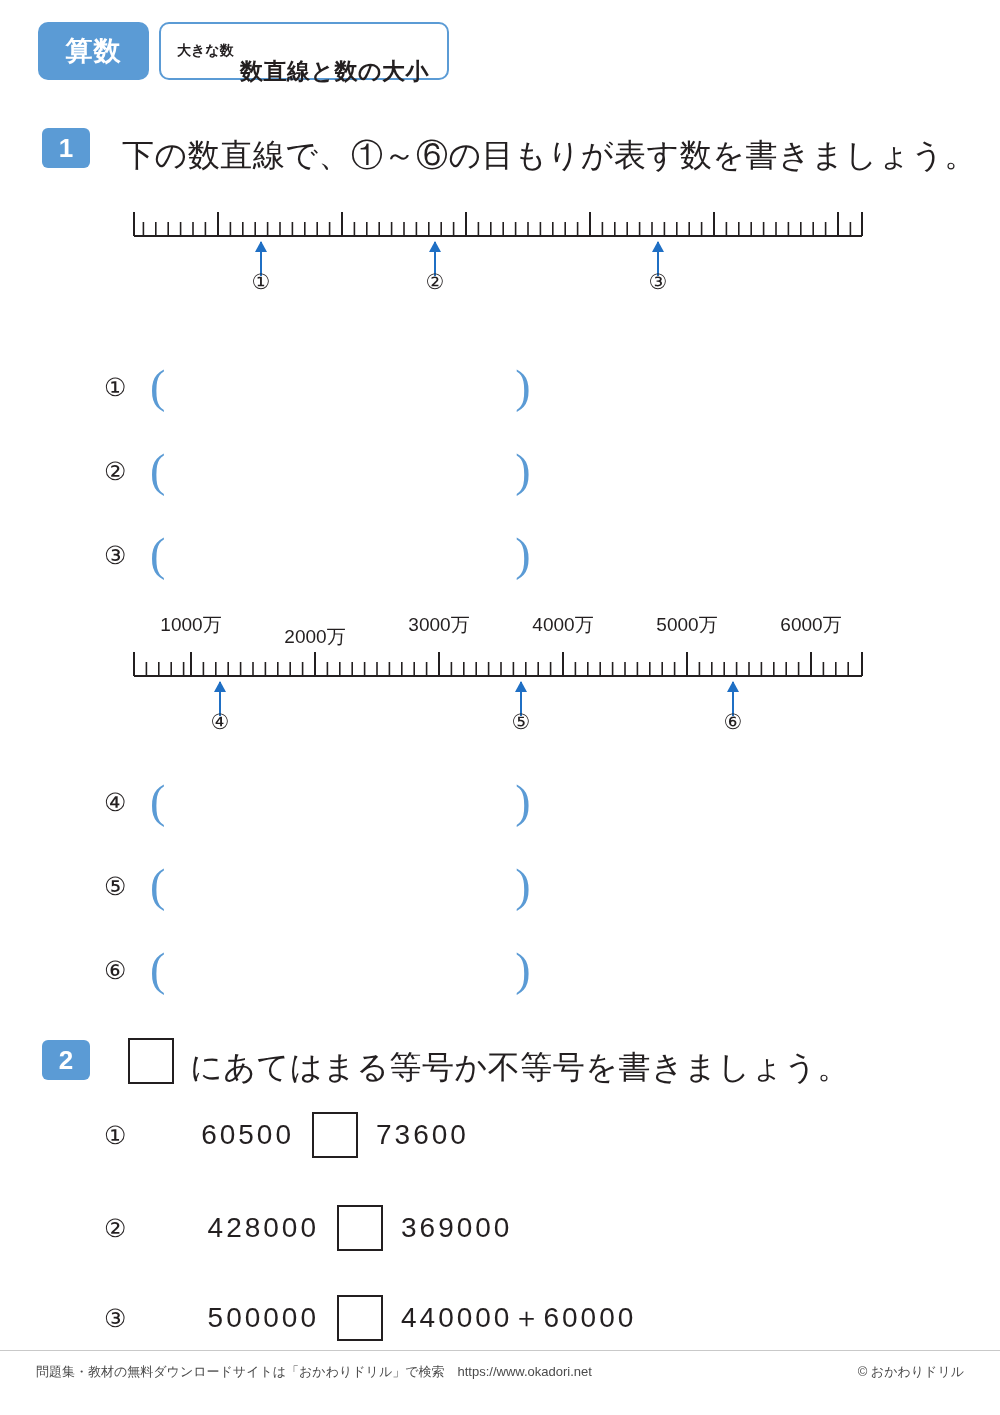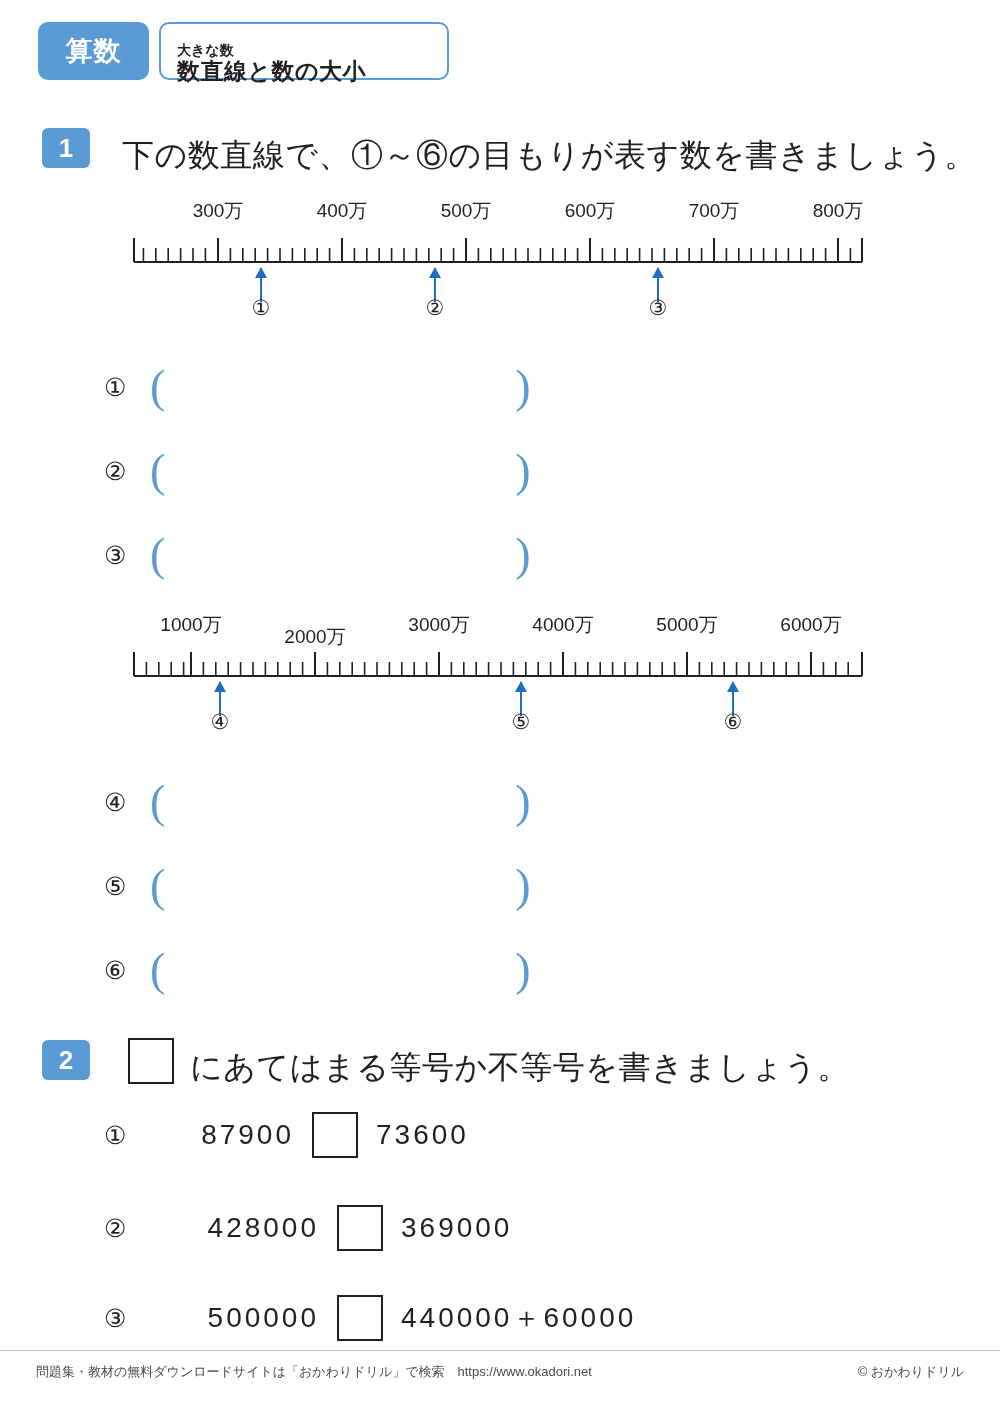--- a/index.html
+++ b/index.html
@@ -54,20 +54,21 @@
     line-height: 16px;
     color: #231f20;
     font-weight: bold;
     margin-top: 24px;
   }
   .title-main {
     font-size: 23px;
     line-height: 26px;
     font-weight: bold;
     letter-spacing: 0.5px;
+    text-align: right;
   }
 
   
   .qnum {
     position: absolute;
     width: 48px;
     height: 40px;
     background: #5b9bd5;
     border-radius: 6px;
     color: #fff;
@@ -212,28 +213,20 @@
   <div class="title-box">
     <div class="title-small">大きな数</div>
     <div class="title-main">数直線と数の大小</div>
   </div>
 </div>
 
 <div class="qnum" style="left:42px; top:128px;">1</div>
 <div class="qtext" style="left:122px; top:134px;">下の数直線で、①～⑥の目もりが表す数を書きましょう。</div>
 
 <div class="numberline" style="top:198px;">
-  <div class="nl-labels">
-    <div class="nl-label" style="left:85px;">300万</div>
-    <div class="nl-label" style="left:209px;">400万</div>
-    <div class="nl-label" style="left:333px;">500万</div>
-    <div class="nl-label" style="left:457px;">600万</div>
-    <div class="nl-label" style="left:581px;">700万</div>
-    <div class="nl-label" style="left:705px;">800万</div>
-  </div>
   <svg class="nl-svg" width="730" height="40" viewBox="0 0 730 40">
     <line x1="1" y1="38" x2="729" y2="38" stroke="#231f20" stroke-width="2"></line>
     <line x1="1" y1="14" x2="1" y2="38" stroke="#231f20" stroke-width="2"></line>
     <line x1="729" y1="14" x2="729" y2="38" stroke="#231f20" stroke-width="2"></line>
     <g stroke="#231f20" stroke-width="1.6">
       <line x1="10.4" y1="24" x2="10.4" y2="38"></line>
         <line x1="22.8" y1="24" x2="22.8" y2="38"></line>
       <line x1="35.2" y1="24" x2="35.2" y2="38"></line>
         <line x1="47.6" y1="24" x2="47.6" y2="38"></line>
       <line x1="60" y1="24" x2="60" y2="38"></line>
@@ -423,21 +416,21 @@
   <span class="paren-gap"></span>
   <span class="paren-r">)</span>
 </div>
 
 <div class="qnum" style="left:42px; top:1040px;">2</div>
 <div class="sq-box" style="position:absolute; left:128px; top:1038px;"></div>
 <div class="qtext" style="left:190px; top:1046px;">にあてはまる等号か不等号を書きましょう。</div>
 
 <div class="cmp-row" style="left:104px; top:1112px;">
   <span class="cmp-idx">①</span>
-  <span class="cmp-a" style="width:130px;">87900</span>
+  <span class="cmp-a" style="width:130px;">60500</span>
   <span class="sq-box"></span>
   <span class="cmp-b">73600</span>
 </div>
 
 <div class="cmp-row" style="left:104px; top:1205px;">
   <span class="cmp-idx">②</span>
   <span class="cmp-a" style="width:155px;">428000</span>
   <span class="sq-box"></span>
   <span class="cmp-b">369000</span>
 </div>

